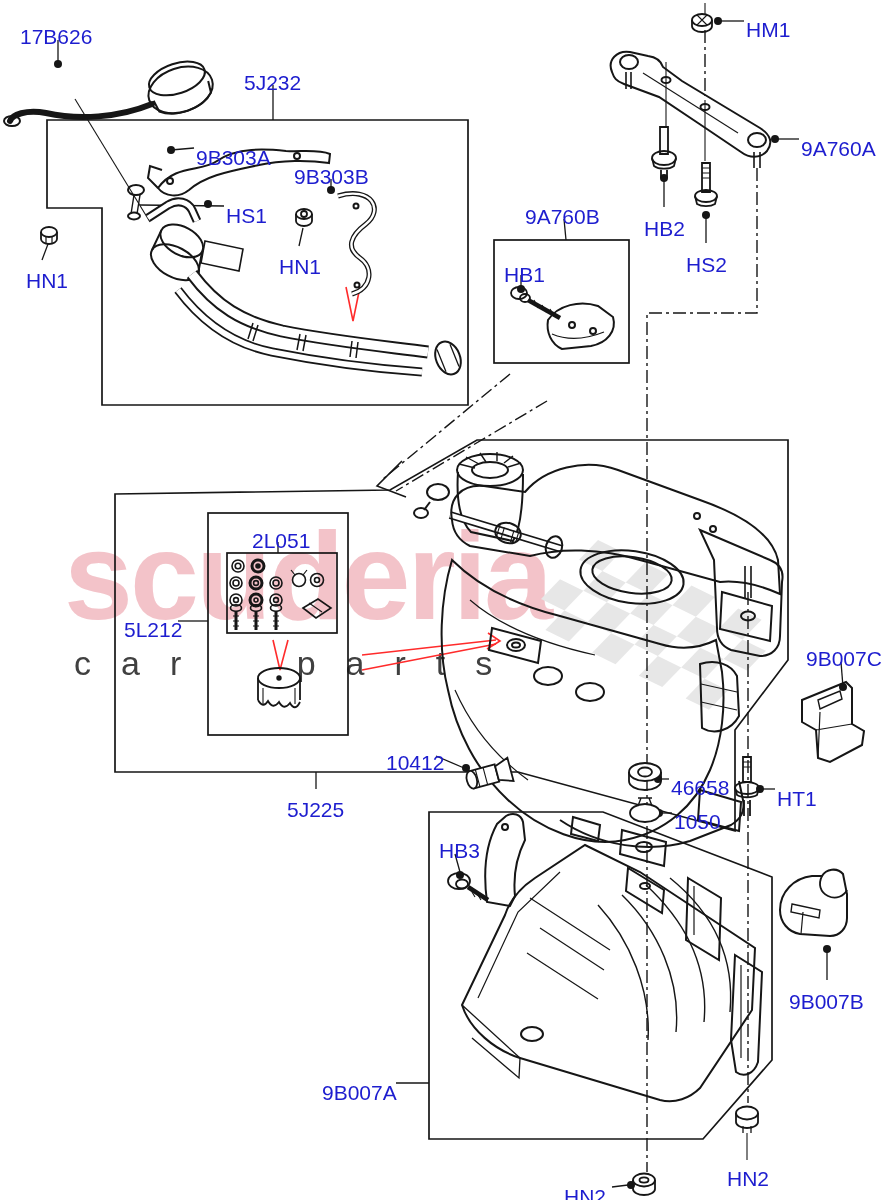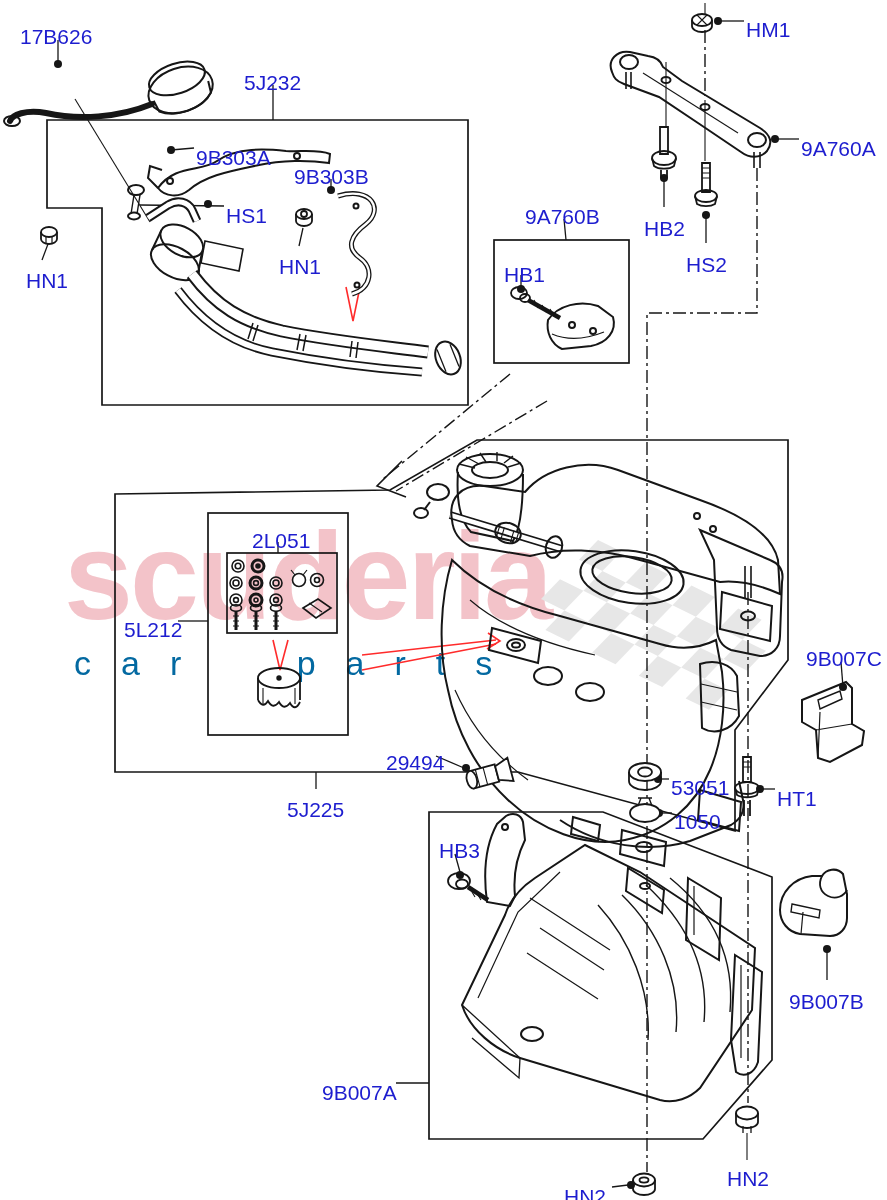--- a/index.html
+++ b/index.html
@@ -1,20 +1,20 @@
 <!DOCTYPE html>
 <html><head>
 <meta charset="utf-8">
 <style>
   html,body{margin:0;padding:0;background:#fff;}
   #stage{position:relative;width:887px;height:1200px;background:#ffffff;overflow:hidden;
          font-family:"Liberation Sans",sans-serif;}
   .wm-brand{position:absolute;left:64px;top:514px;font-size:124px;font-weight:bold;
             letter-spacing:-3px;color:#f3c3c9;z-index:1;line-height:1;}
-  .wm-tag{position:absolute;left:74px;top:646px;font-size:34px;color:#0369a1;
+  .wm-tag{position:absolute;left:74px;top:646px;font-size:34px;color:#404040;
           letter-spacing:30px;word-spacing:46px;z-index:1;line-height:1;}
   svg.art{position:absolute;left:0;top:0;z-index:2;}
   #labels{position:absolute;left:0;top:8px;width:100%;height:100%;z-index:3;padding-left:24px;}
   .plbl{position:absolute;font-size:21px;color:#1d1dcf;white-space:nowrap;line-height:1;cursor:pointer;}
 </style>
 </head>
 <body>
 
 <div id="stage">
 
@@ -411,22 +411,22 @@
     <span class="plbl" style="left:226px;top:197px">HS1</span>
     <span class="plbl" style="left:26px;top:262px">HN1</span>
     <span class="plbl" style="left:279px;top:248px">HN1</span>
     <span class="plbl" style="left:525px;top:198px">9A760B</span>
     <span class="plbl" style="left:504px;top:256px">HB1</span>
     <span class="plbl" style="left:644px;top:210px">HB2</span>
     <span class="plbl" style="left:686px;top:246px">HS2</span>
     <span class="plbl" style="left:252px;top:522px">2L051</span>
     <span class="plbl" style="left:124px;top:611px">5L212</span>
     <span class="plbl" style="left:806px;top:640px">9B007C</span>
-    <span class="plbl" style="left:386px;top:744px">29494</span>
-    <span class="plbl" style="left:671px;top:769px">53051</span>
+    <span class="plbl" style="left:386px;top:744px">10412</span>
+    <span class="plbl" style="left:671px;top:769px">46658</span>
     <span class="plbl" style="left:777px;top:780px">HT1</span>
     <span class="plbl" style="left:674px;top:803px">1050</span>
     <span class="plbl" style="left:287px;top:791px">5J225</span>
     <span class="plbl" style="left:439px;top:832px">HB3</span>
     <span class="plbl" style="left:789px;top:983px">9B007B</span>
     <span class="plbl" style="left:322px;top:1074px">9B007A</span>
     <span class="plbl" style="left:564px;top:1178px">HN2</span>
     <span class="plbl" style="left:727px;top:1160px">HN2</span>
   </div>
 </div>

